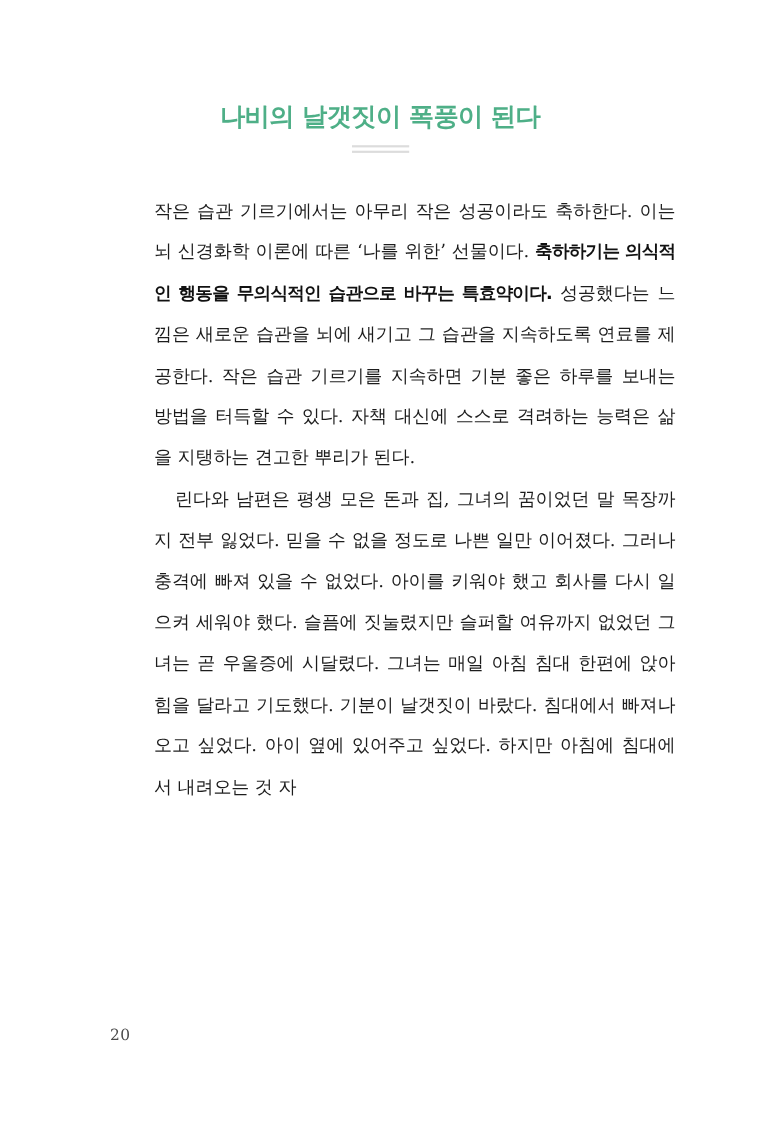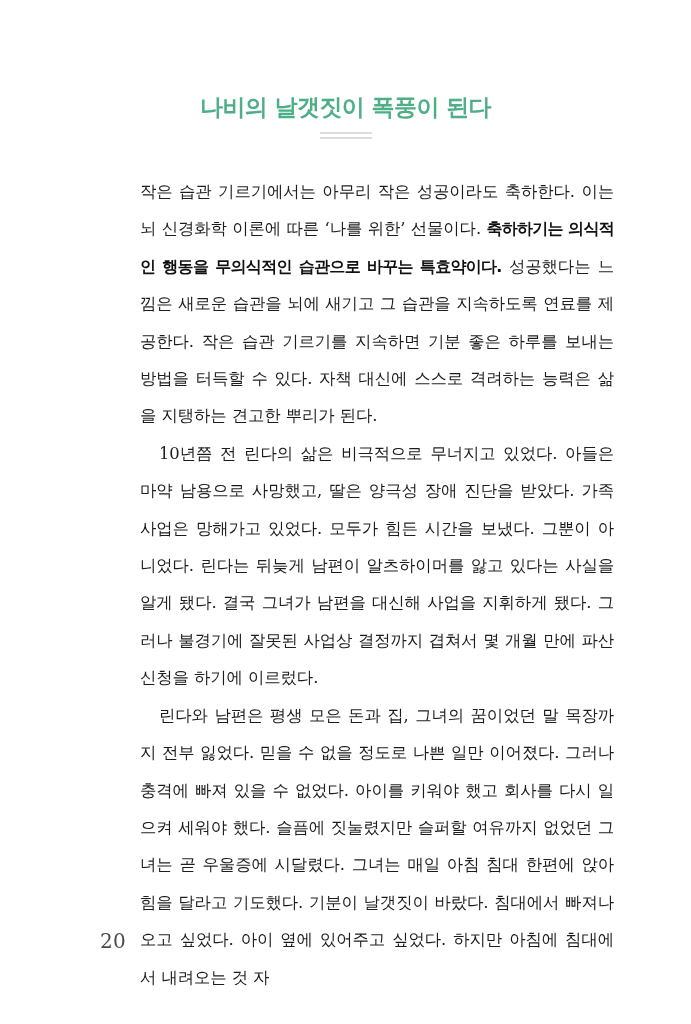--- a/index.html
+++ b/index.html
@@ -94,21 +94,21 @@
     font-size: 16px;
     color: #111111;
   }
 
   
   .folio {
     position: absolute;
     left: 100px;
     top: 932px;
     font-family: "DejaVu Serif", "Liberation Serif", serif;
-    font-size: 20px;
+    font-size: 14px;
     line-height: 18px;
     color: #4a4a4a;
     letter-spacing: 0.4px;
   }
 </style>
 </head>
 <body>
 
 <div class="page">
 
@@ -119,23 +119,20 @@
       <div class="rule bot"></div>
     </div>
   </div>
 
   <div class="text-column">
 
     <p class="para">
       <span>작은 습관 기르기에서는 아무리 작은 성공이라도 축하한다. 이는 뇌 신경화학 이론에 따른 ‘나를 위한’ 선물이다. </span><span class="em">축하하기는 의식적인 행동을 무의식적인 습관으로 바꾸는 특효약이다.</span><span> 성공했다는 느낌은 새로운 습관을 뇌에 새기고 그 습관을 지속하도록 연료를 제공한다. 작은 습관 기르기를 지속하면 기분 좋은 하루를 보내는 방법을 터득할 수 있다. 자책 대신에 스스로 격려하는 능력은 삶을 지탱하는 견고한 뿌리가 된다.</span>
     </p>
 
-    <p class="para indent">
-      <span>10년쯤 전 린다의 삶은 비극적으로 무너지고 있었다. 아들은 마약 남용으로 사망했고, 딸은 양극성 장애 진단을 받았다. 가족 사업은 망해가고 있었다. 모두가 힘든 시간을 보냈다. 그뿐이 아니었다. 린다는 뒤늦게 남편이 알츠하이머를 앓고 있다는 사실을 알게 됐다. 결국 그녀가 남편을 대신해 사업을 지휘하게 됐다. 그러나 불경기에 잘못된 사업상 결정까지 겹쳐서 몇 개월 만에 파산 신청을 하기에 이르렀다.</span>
-    </p>
 
     <p class="para indent">
       <span>린다와 남편은 평생 모은 돈과 집, 그녀의 꿈이었던 말 목장까지 전부 잃었다. 믿을 수 없을 정도로 나쁜 일만 이어졌다. 그러나 충격에 빠져 있을 수 없었다. 아이를 키워야 했고 회사를 다시 일으켜 세워야 했다. 슬픔에 짓눌렸지만 슬퍼할 여유까지 없었던 그녀는 곧 우울증에 시달렸다. 그녀는 매일 아침 침대 한편에 앉아 힘을 달라고 기도했다. 기분이 날갯짓이 바랐다. 침대에서 빠져나오고 싶었다. 아이 옆에 있어주고 싶었다. 하지만 아침에 침대에서 내려오는 것 자</span>
     </p>
 
   </div>
 
   <div class="folio">20</div>
 
 </div>

